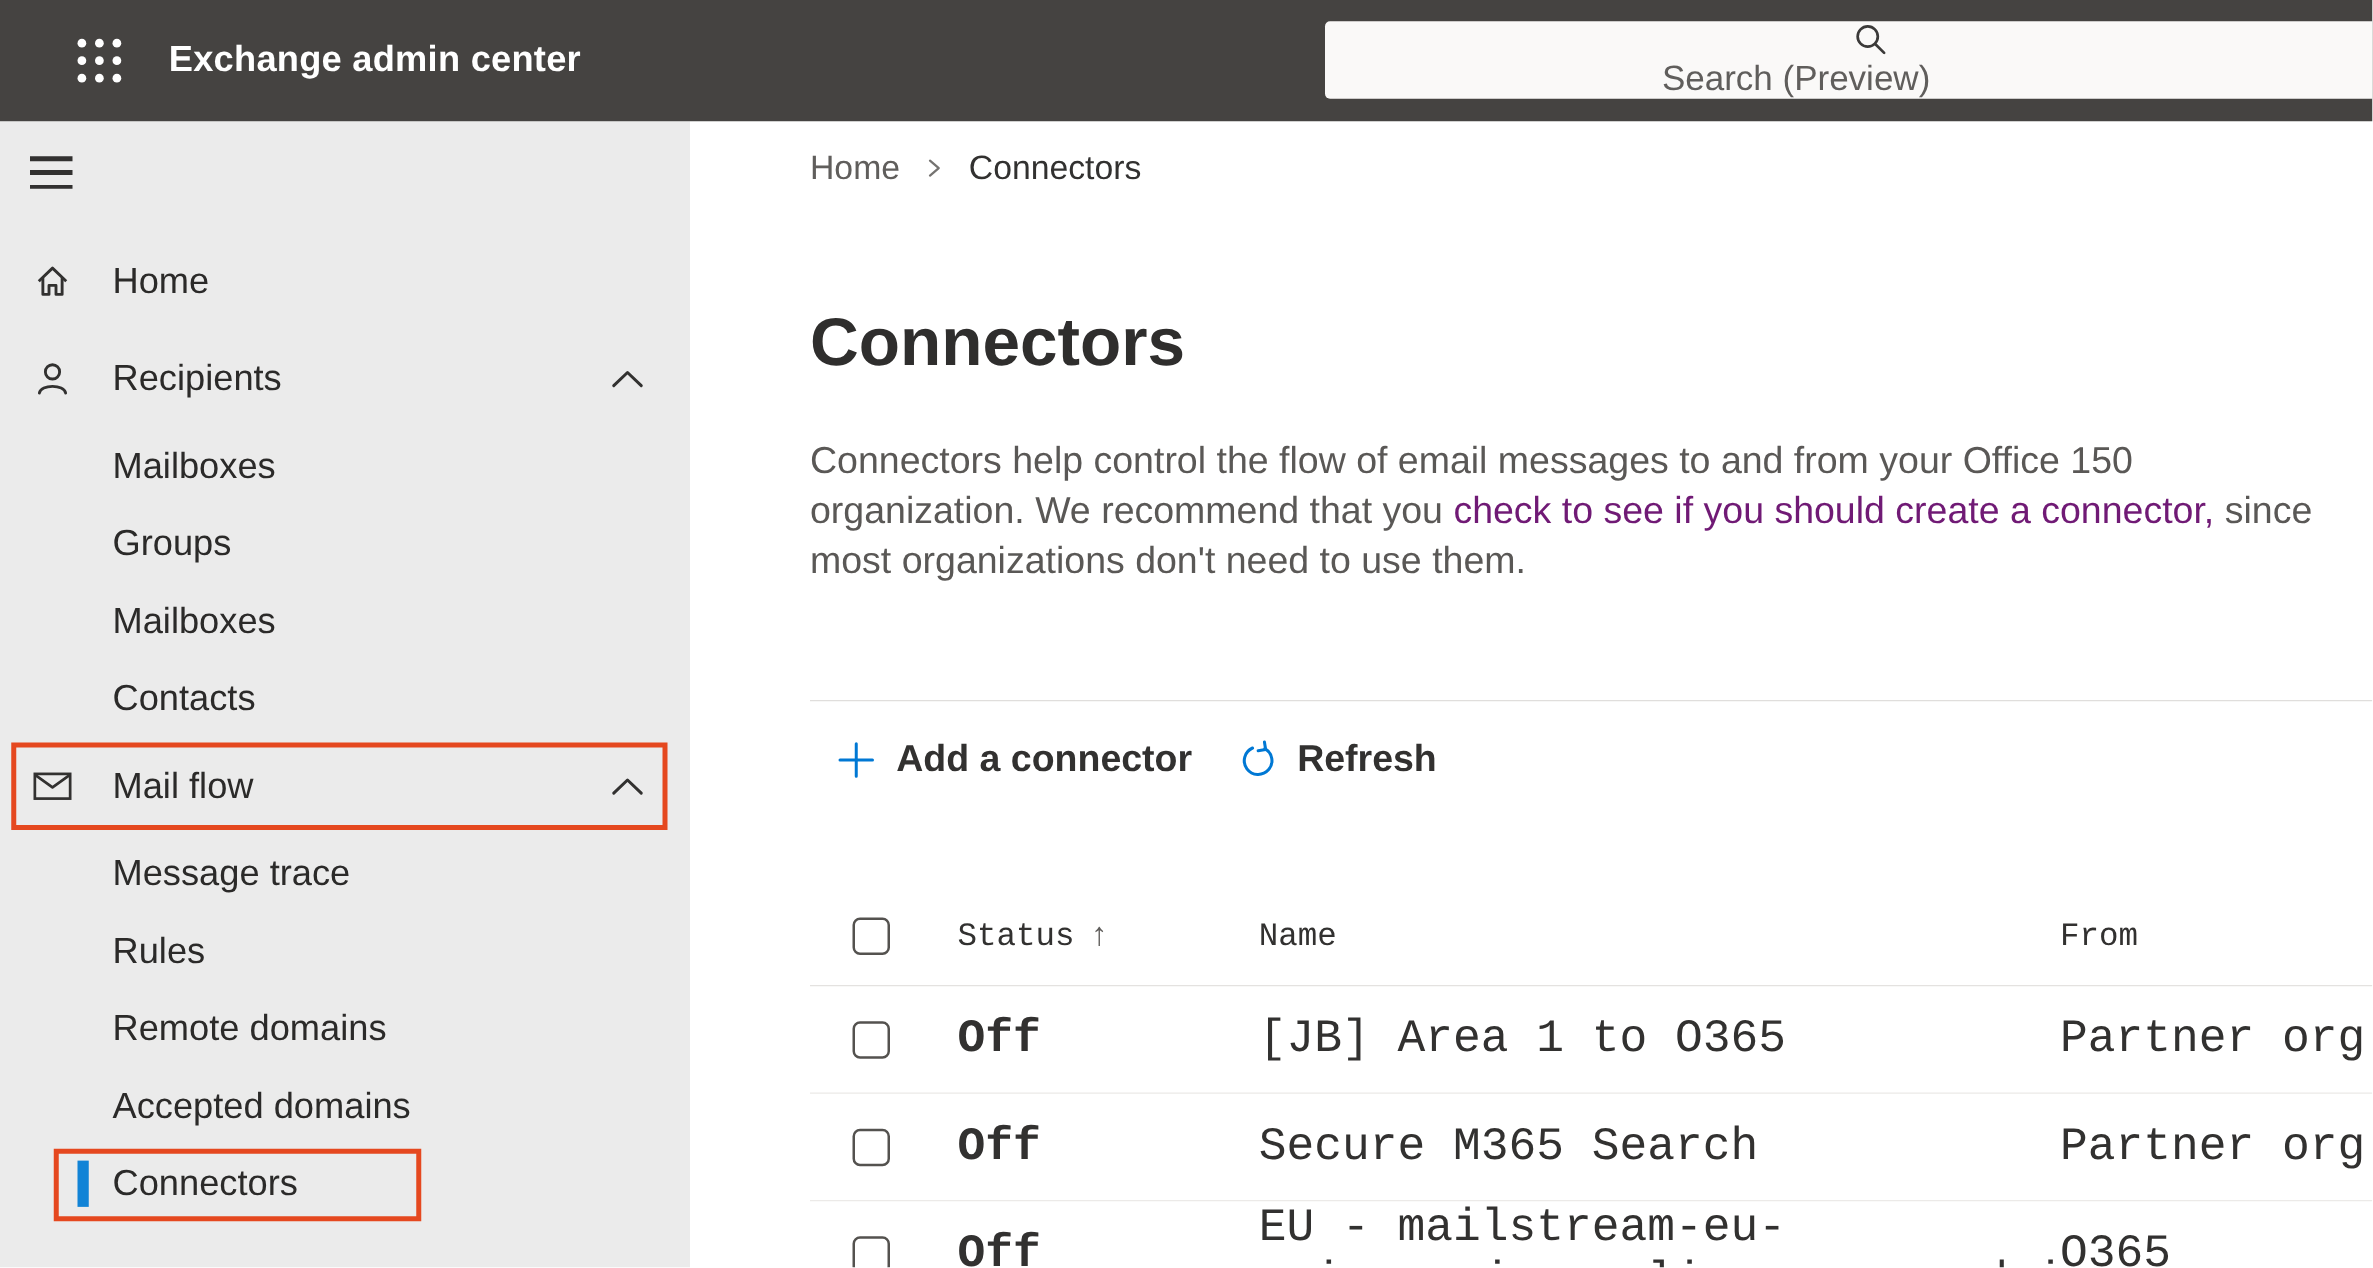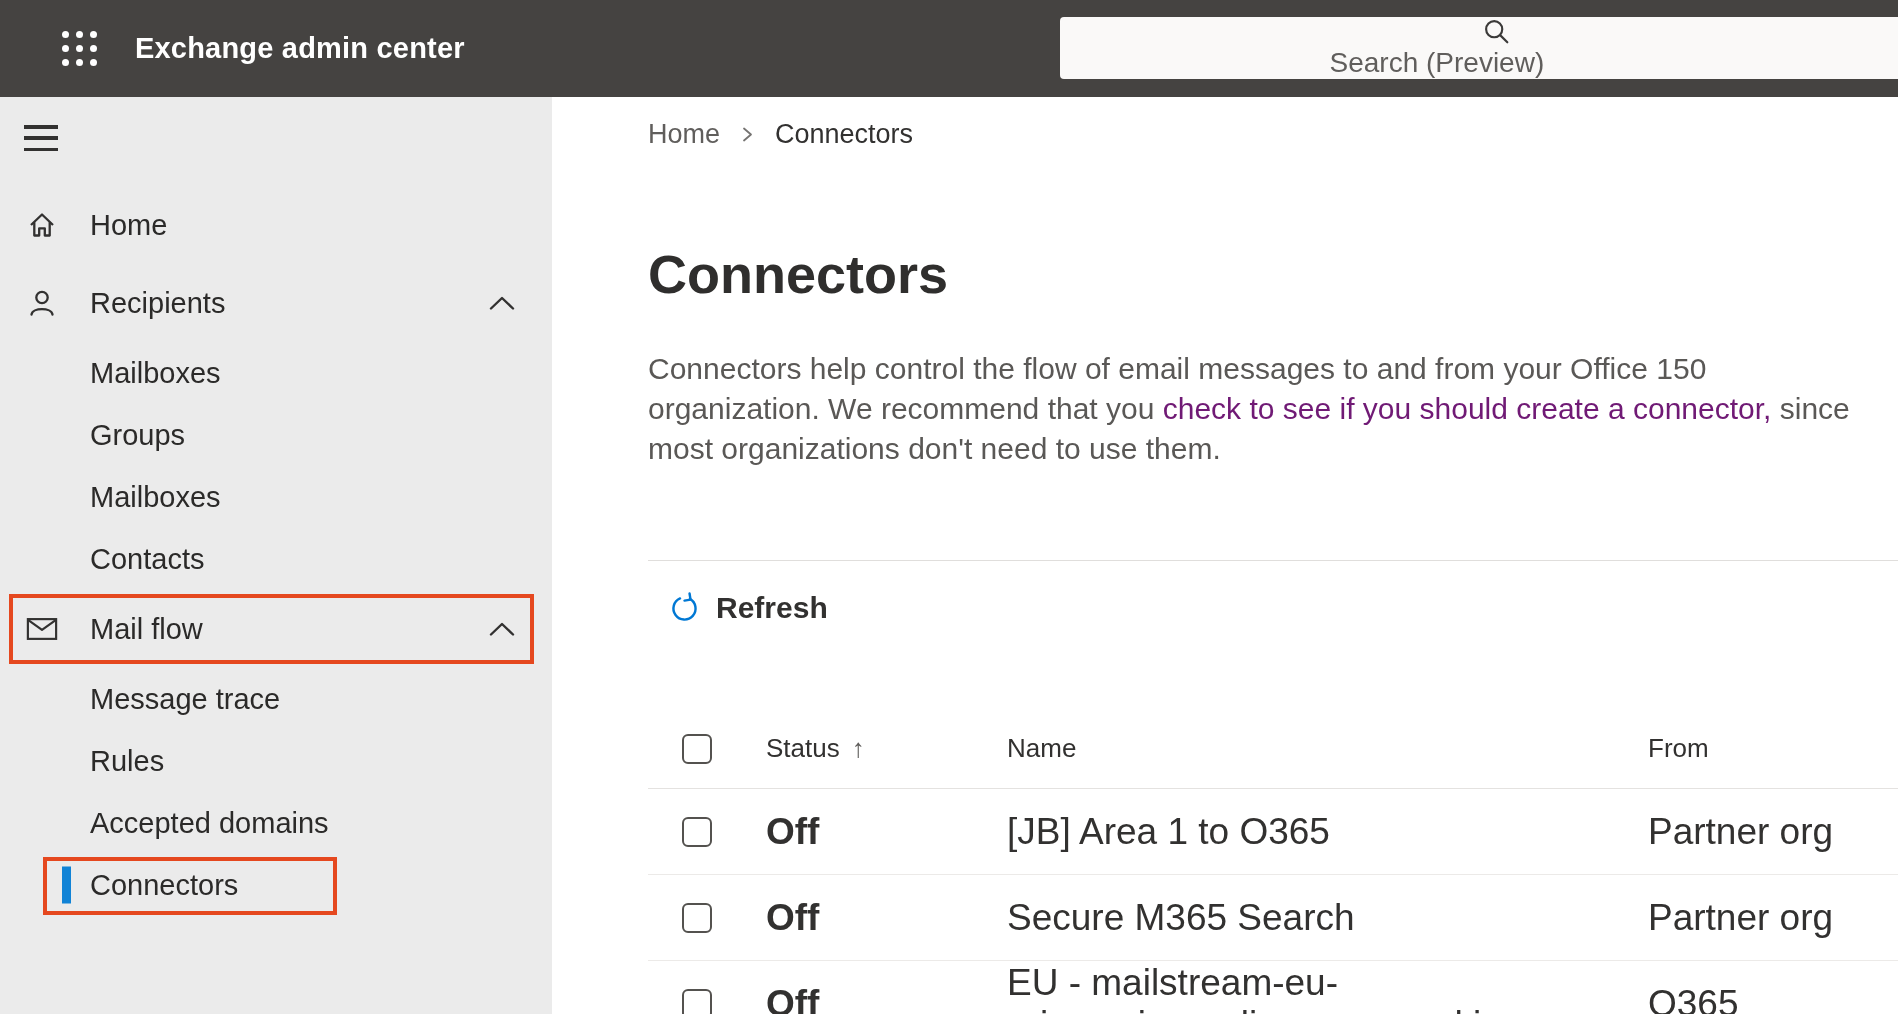--- a/index.html
+++ b/index.html
@@ -46,21 +46,21 @@
   .page-title { margin-top:94px; font-size:54px; font-weight:700; color:#2f2e2d; height:62px; line-height:62px; }
   .desc { margin-top:44px; font-size:30px; line-height:40px; color:#5a5856; max-width:1212px; }
   .desc a { color:#701a75; text-decoration:none; cursor:pointer; }
   .divider { margin-top:91px; height:1px; background:#e0dedc; margin-right:0; }
   .toolbar { margin-top:22px; height:50px; display:flex; align-items:center; padding-left:20px; gap:36px; }
   .cmd-btn { display:flex; align-items:center; gap:15px; cursor:pointer; font-size:30px; font-weight:700; color:#323130; }
   .cmd-btn svg { flex:0 0 auto; }
 
   
   .table { margin-top:76px; }
-  .thead, .trow { display:grid; grid-template-columns:84px 241px 641px auto; align-items:center; padding-left:34px; }
+  .thead, .trow { display:grid; grid-template-columns:84px 241px 641px auto; align-items:center; padding-left:34px;font-family:Liberation Mono, monospace; }
   .thead { height:80px; border-bottom:1px solid #e4e2e0; font-size:26px; color:#323130; }
   .th { display:flex; align-items:center; gap:12px; cursor:pointer; }
   .sort-arrow { color:#5f5d5b; font-size:26px; }
   .trow { height:86px; border-bottom:1px solid #eceae8; font-size:37px; color:#323130; }
   .checkbox { width:30px; height:30px; border:2.5px solid #54524f; border-radius:6px; background:transparent; cursor:pointer; }
   .cell-status { font-weight:700; }
 </style>
 </head>
 <body>
 
@@ -145,20 +145,23 @@
           </span>
           <span class="ann ann-row" style="border-color:#e5481f"></span>
         </div>
         <div class="nav-item sub">
           <span class="nav-label">Message trace</span>
         </div>
         <div class="nav-item sub">
           <span class="nav-label">Rules</span>
         </div>
         <div class="nav-item sub">
+          <span class="nav-label">Remote domains</span>
+        </div>
+        <div class="nav-item sub">
           <span class="nav-label">Accepted domains</span>
         </div>
         <div class="nav-item sub">
           <span class="sel-bar" style="background:#1183d6"></span>
           <span class="nav-label">Connectors</span>
           <span class="ann ann-label" style="border-color:#e5481f"></span>
         </div>
       </div>
   </nav>
 
@@ -171,20 +174,26 @@
       <span class="crumb-current">Connectors</span>
     </div>
 
     <h1 class="page-title">Connectors</h1>
 
     <p class="desc"><span>Connectors help control the flow of email messages to and from your Office 150 organization. We recommend that you </span><a>check to see if you should create a connector,</a><span> since most organizations don't need to use them.</span></p>
 
     <div class="divider"></div>
 
     <div class="toolbar">
+      <div class="cmd-btn">
+        <svg width="34" height="34" viewBox="0 0 34 34">
+          <path d="M17 4 V30 M4 17 H30" fill="none" stroke="#0078d4" stroke-width="2.4" stroke-linecap="round"></path>
+        </svg>
+        <span>Add a connector</span>
+      </div>
       <div class="cmd-btn">
         <svg width="33" height="33" viewBox="0 0 34 34">
           <path d="M22.6 7.1 A11.4 11.4 0 1 1 12.4 6.6" fill="none" stroke="#0078d4" stroke-width="2.5" stroke-linecap="round"></path>
           <path d="M22.2 1.6 L23.2 7.8 L17 8.9" fill="none" stroke="#0078d4" stroke-width="2.5" stroke-linecap="round" stroke-linejoin="round"></path>
         </svg>
         <span>Refresh</span>
       </div>
     </div>
 
     <div class="table">

